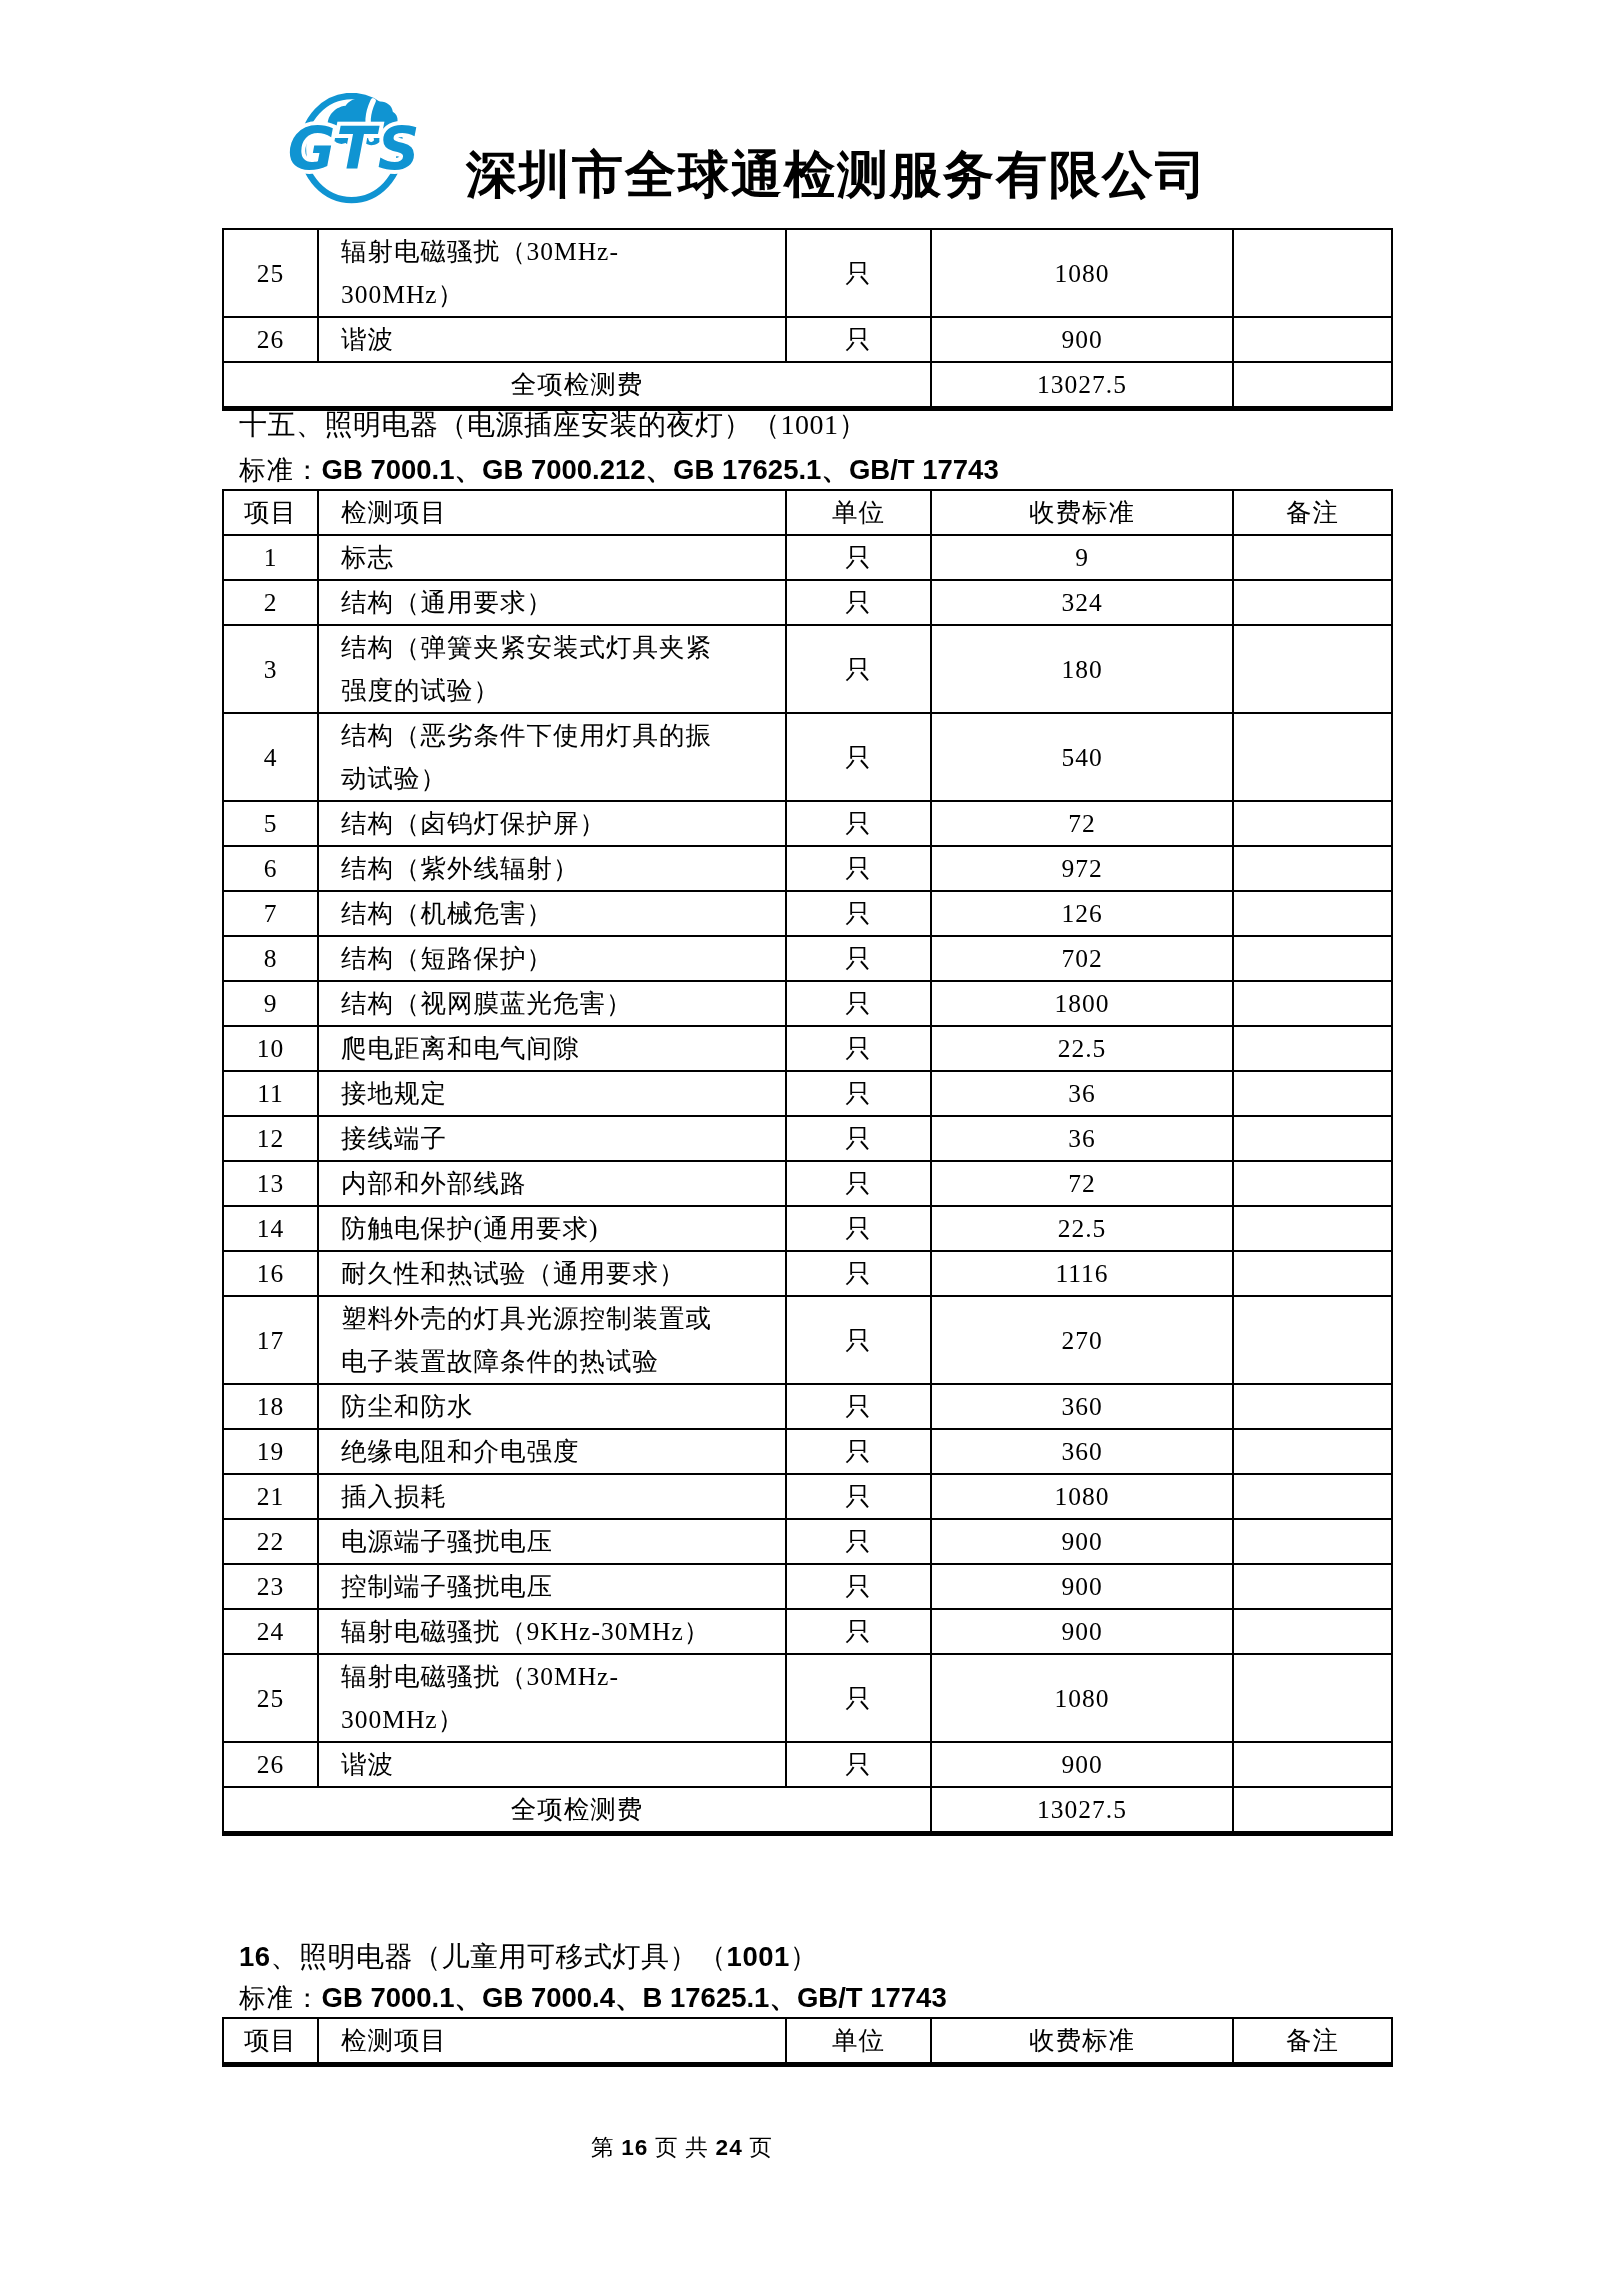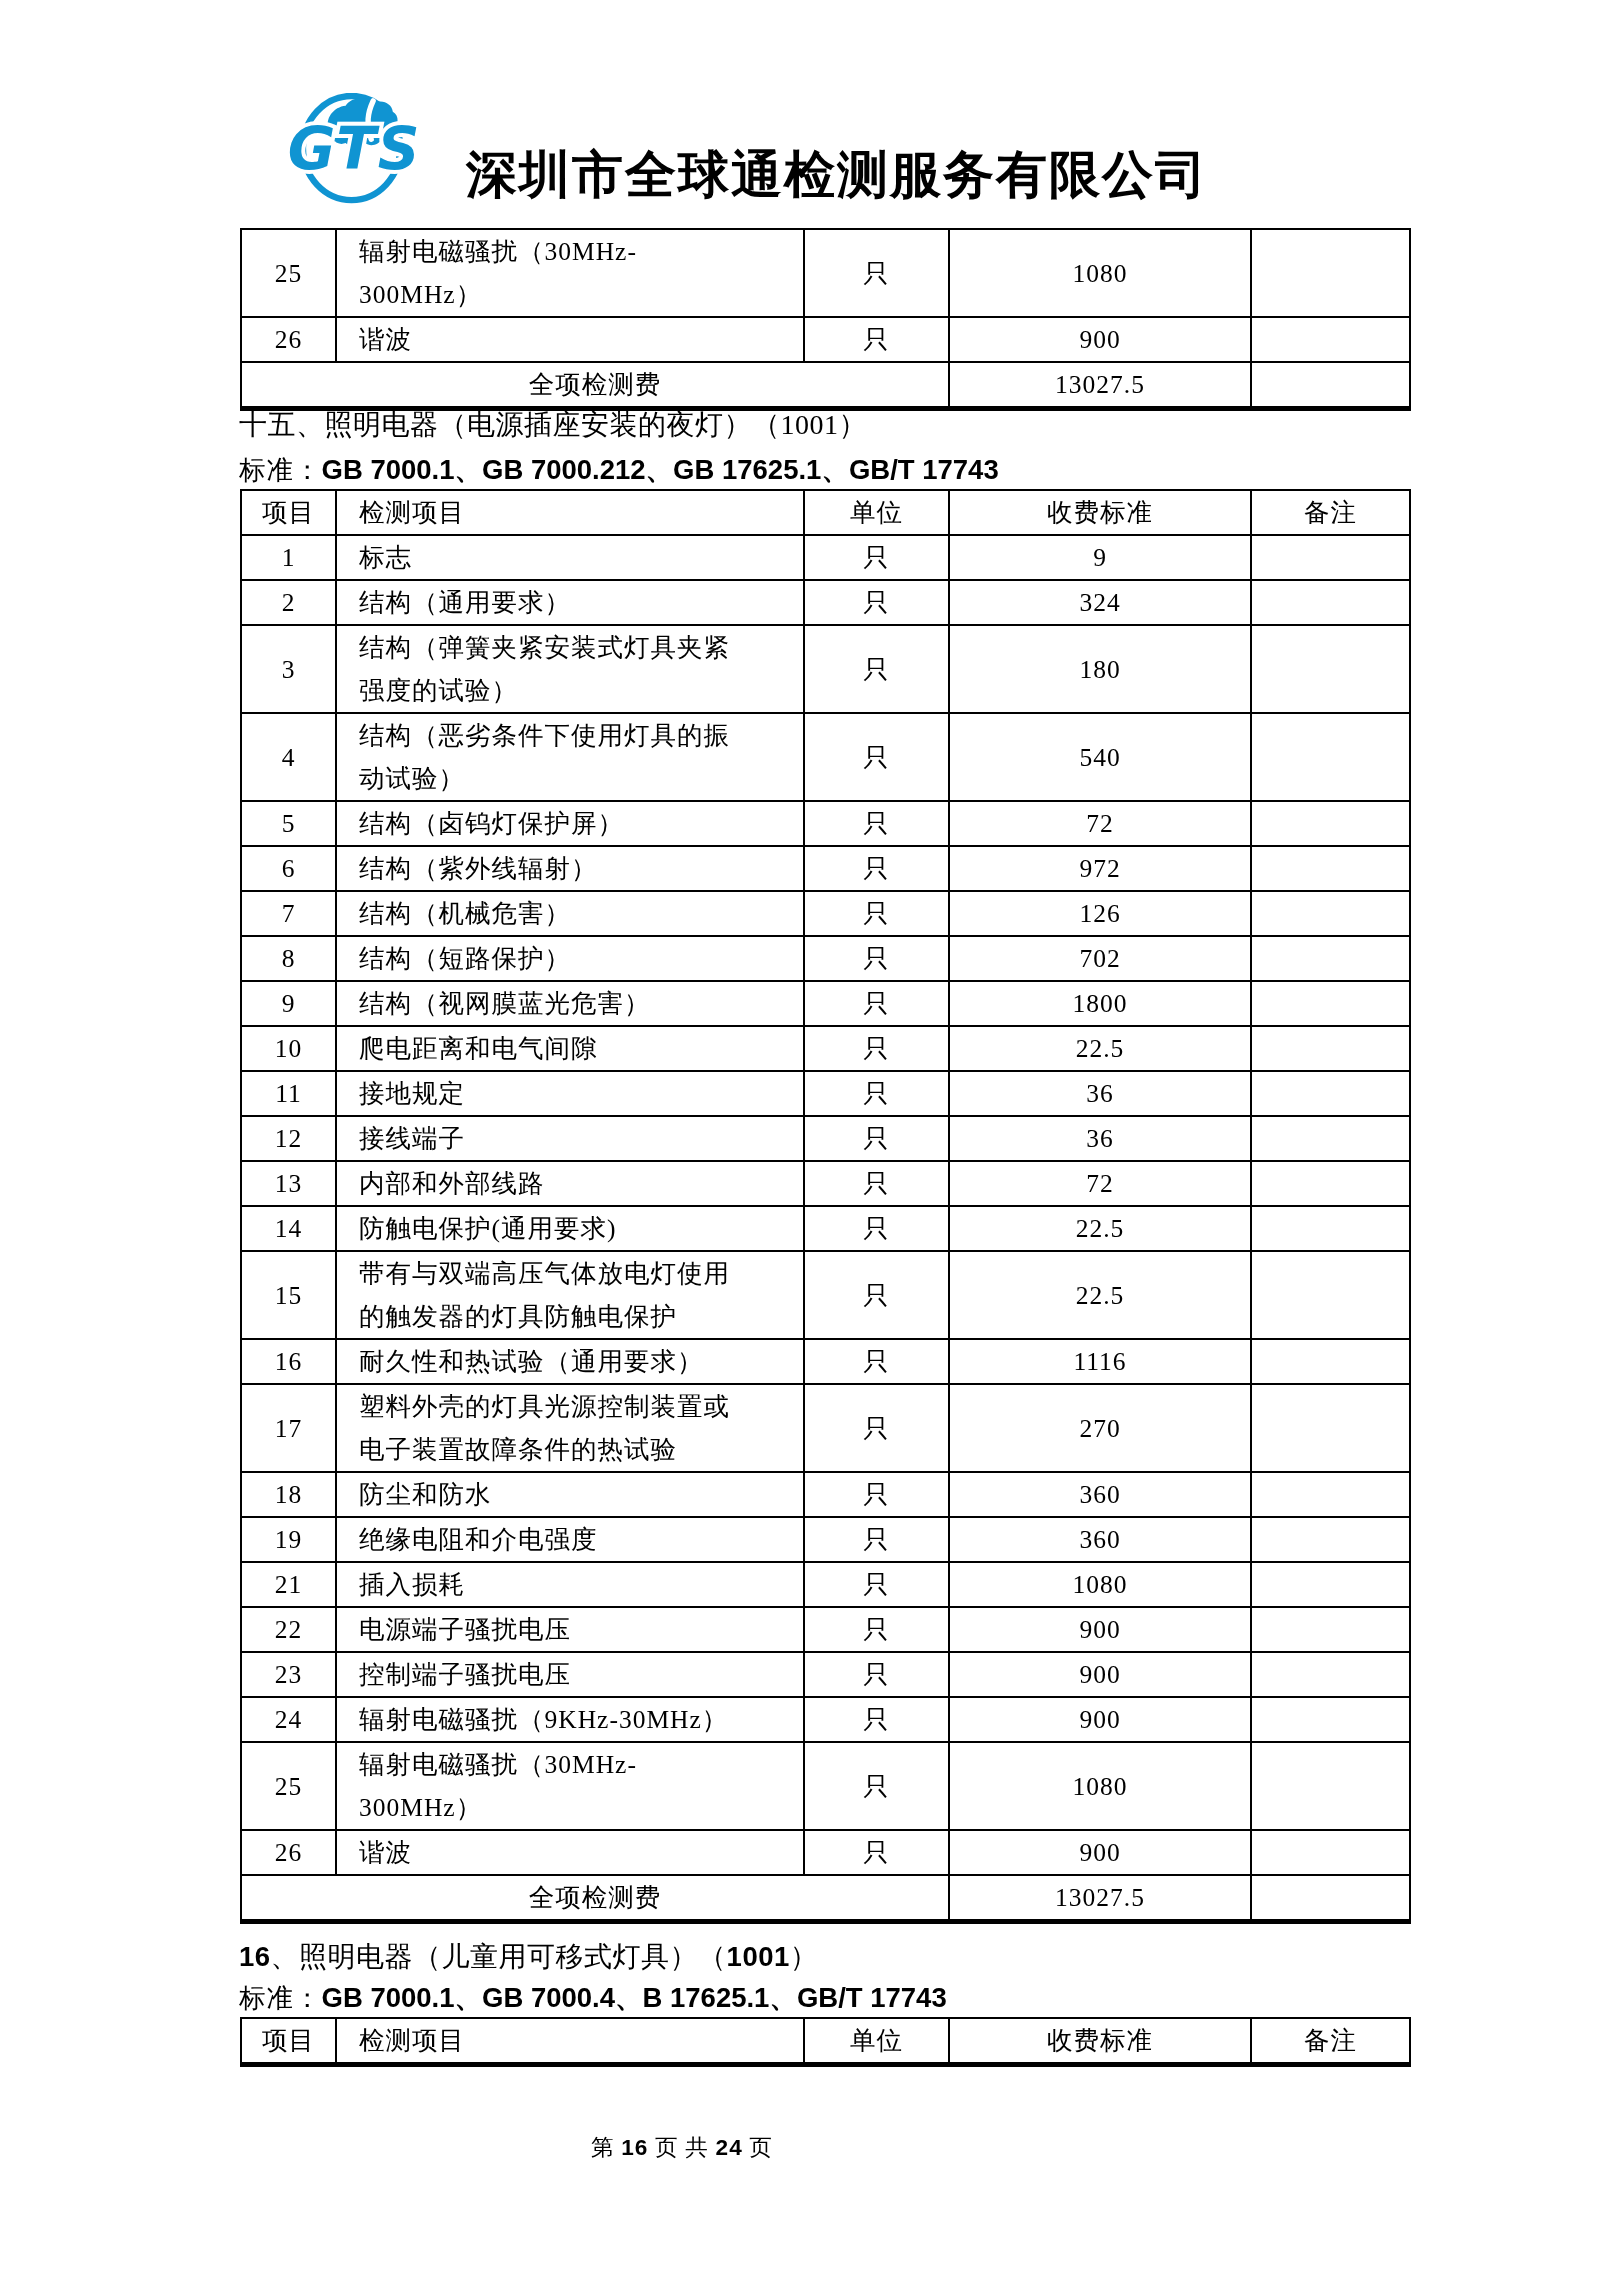--- a/index.html
+++ b/index.html
@@ -8,21 +8,21 @@
     font-family:"Liberation Serif","DejaVu Serif",serif;color:#000;
   }
   
   #logo{position:absolute;left:271px;top:93px;width:167px;height:113px}
   #company-name{
     position:absolute;left:466px;top:148px;font-size:51px;font-weight:bold;
     letter-spacing:2px;white-space:nowrap;line-height:1.08;
   }
   
   table.tbl{
-    position:absolute;left:240px;width:1170px;border-collapse:collapse;
+    position:absolute;left:222px;width:1170px;border-collapse:collapse;
     table-layout:fixed;font-size:25.5px;letter-spacing:1px;
   }
   table.tbl td{
     border:2px solid #000;border-top-width:2.9px;border-bottom-width:2.9px;
     padding:0;vertical-align:middle;line-height:43px;overflow:hidden;
   }
   table.tbl tr{height:44px}
   table.tbl tr.dbl{height:87px}
   table.tbl tr:last-child td{border-bottom-width:5.4px}
   table.tbl td.c{text-align:center}
@@ -201,27 +201,20 @@
         <td class="c">72</td>
         <td class="c"></td>
       </tr>
       <tr>
         <td class="c">14</td>
         <td class="l">防触电保护(通用要求)</td>
         <td class="c">只</td>
         <td class="c">22.5</td>
         <td class="c"></td>
       </tr>
-      <tr class="dbl">
-        <td class="c">15</td>
-        <td class="l">带有与双端高压气体放电灯使用的触发器的灯具防触电保护</td>
-        <td class="c">只</td>
-        <td class="c">22.5</td>
-        <td class="c"></td>
-      </tr>
       <tr>
         <td class="c">16</td>
         <td class="l">耐久性和热试验（通用要求）</td>
         <td class="c">只</td>
         <td class="c">1116</td>
         <td class="c"></td>
       </tr>
       <tr class="dbl">
         <td class="c">17</td>
         <td class="l">塑料外壳的灯具光源控制装置或电子装置故障条件的热试验</td>

